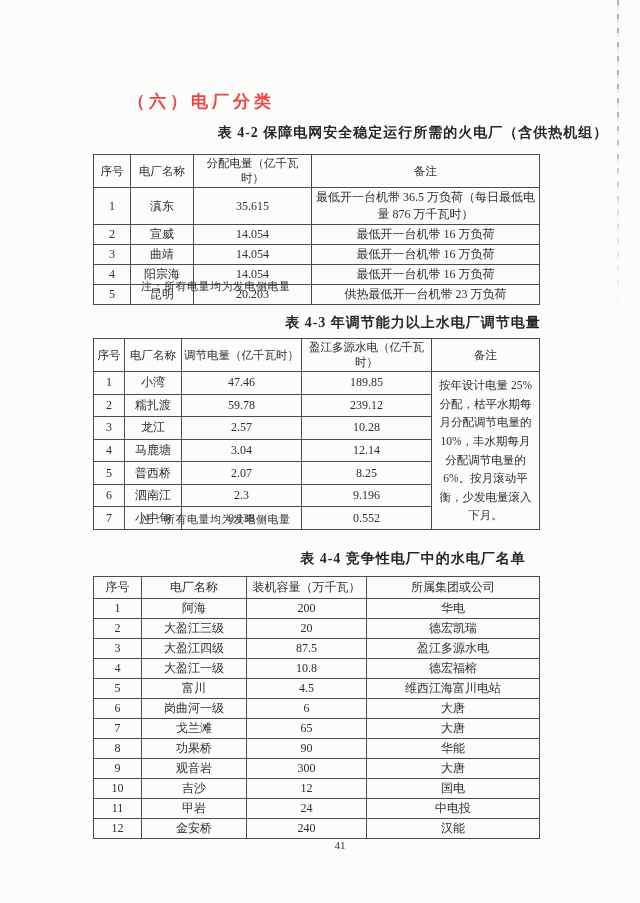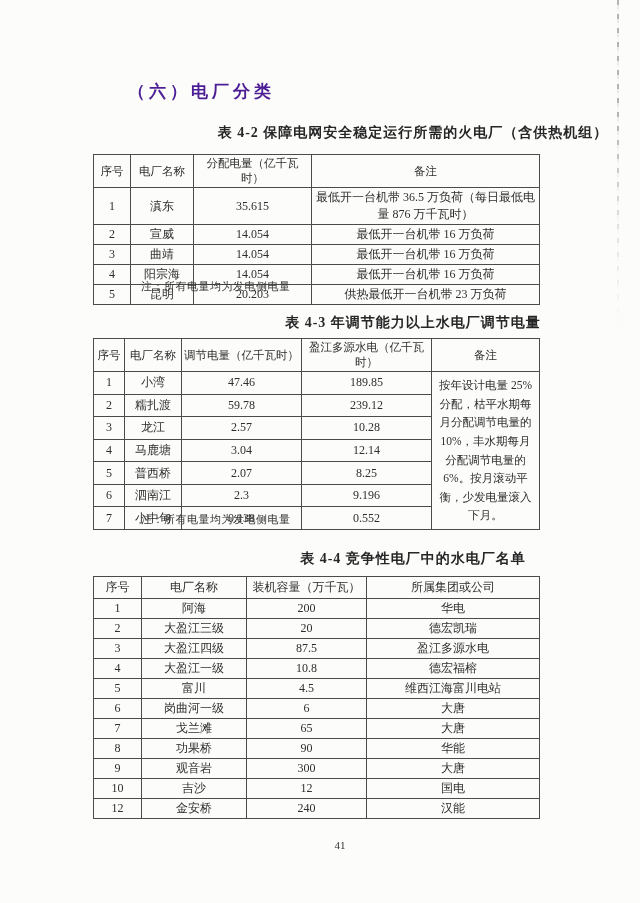--- a/index.html
+++ b/index.html
@@ -14,22 +14,22 @@
     overflow:hidden;
   }
   .scan-edge {
     position:absolute; left:617px; top:0; width:2px; height:330px;
     background:repeating-linear-gradient(to bottom,#7a7a7a 0 5px,rgba(160,160,160,.35) 5px 9px,rgba(200,200,200,.15) 9px 14px);
     opacity:.55;
     -webkit-mask-image:linear-gradient(to bottom,#000 0%,#000 35%,rgba(0,0,0,.35) 70%,transparent 100%);
             mask-image:linear-gradient(to bottom,#000 0%,#000 35%,rgba(0,0,0,.35) 70%,transparent 100%);
   }
   .section-heading {
-    position:absolute; left:128px; top:80px;
-    font-size:17px; font-weight:bold; letter-spacing:4px; color:#4c1d95;
+    position:absolute; left:128px; top:90px;
+    font-size:17px; font-weight:bold; letter-spacing:4px; color:#ef4444;
   }
   .block { position:absolute; left:93px; width:446px; }
   .tbl-title {
     width:100%; text-align:center;
     font-size:14px; font-weight:bold; letter-spacing:1px; color:#262626;
   }
   .t42-title { top:124px; }
   .t43-title { top:314px; }
   .t44-title { top:550px; }
   table {
@@ -264,20 +264,26 @@
           <td>300</td>
           <td>大唐</td>
         </tr>
         <tr>
           <td>10</td>
           <td>吉沙</td>
           <td>12</td>
           <td>国电</td>
         </tr>
         <tr>
+          <td>11</td>
+          <td>甲岩</td>
+          <td>24</td>
+          <td>中电投</td>
+        </tr>
+        <tr>
           <td>12</td>
           <td>金安桥</td>
           <td>240</td>
           <td>汉能</td>
         </tr>
       </tbody>
   </table>
 
   <div class="page-number">41</div>
 

